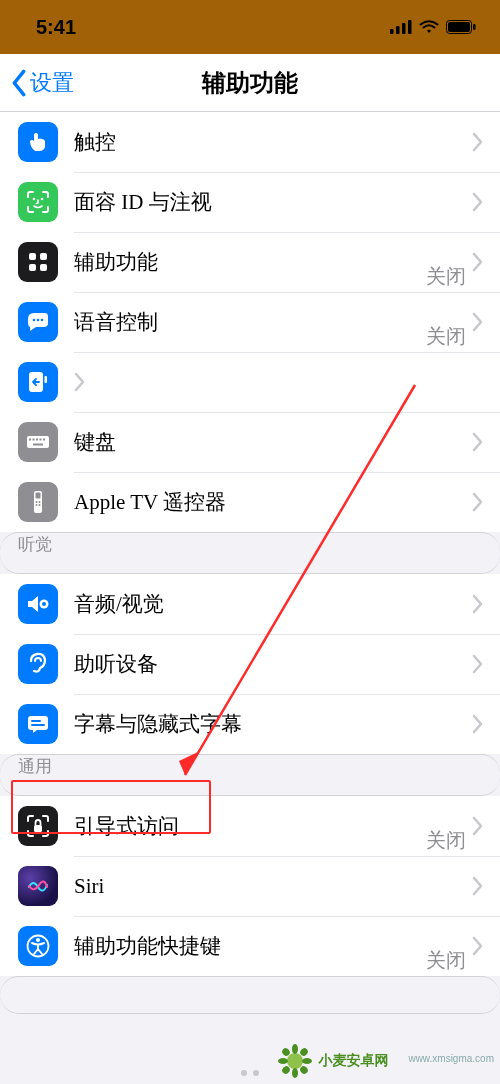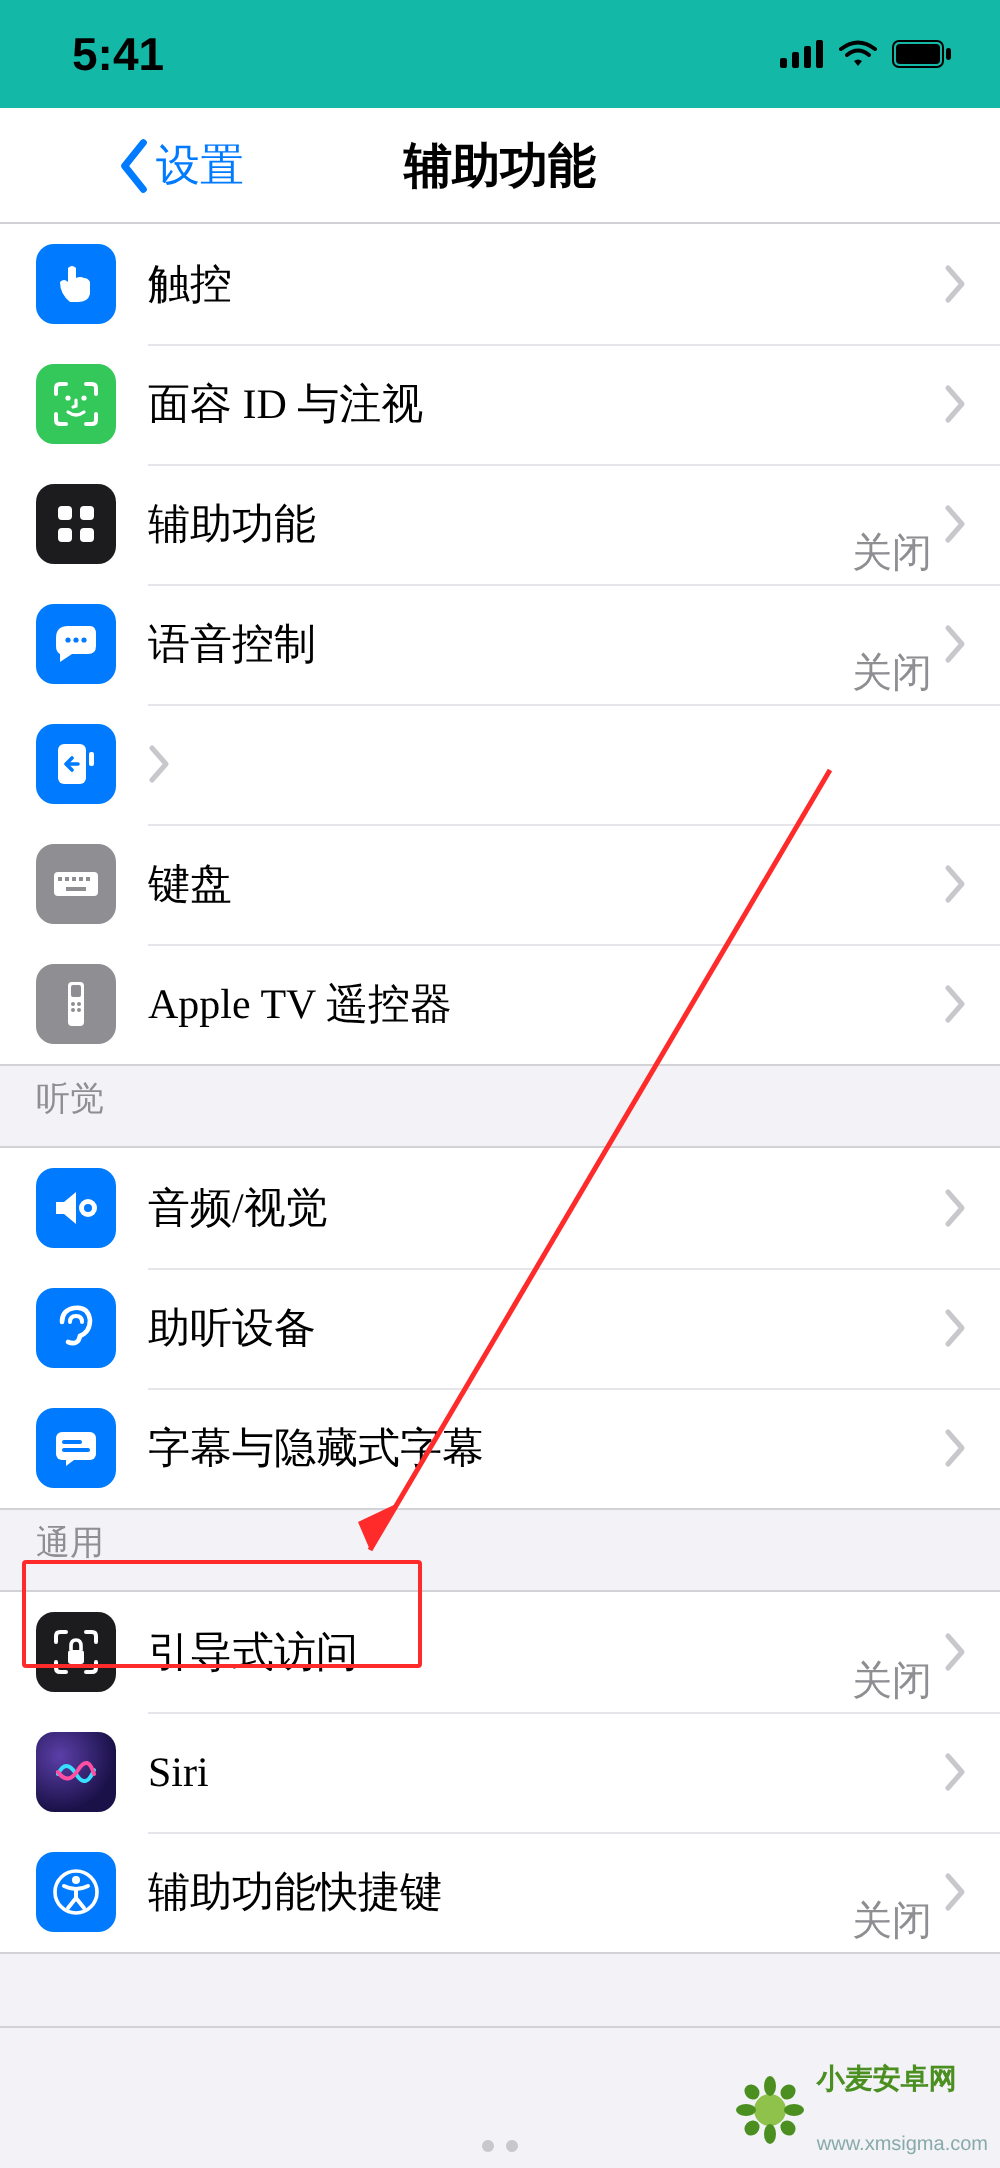--- a/index.html
+++ b/index.html
@@ -1,32 +1,32 @@
 <!DOCTYPE html>
 <html><head>
 <meta charset="utf-8">
 <style>
   * { box-sizing: border-box; margin: 0; padding: 0; }
   html, body { width: 500px; height: 1084px; font-family: -apple-system, "Helvetica Neue", Arial, sans-serif; background: #f2f2f7; color: #000; overflow: hidden; position: relative; }
-  .status-bar { height: 54px; display: flex; align-items: center; justify-content: space-between; padding: 0 24px 0 36px; background: #14b8a6; font-weight: 600; font-size: 23px; }
+  .status-bar { height: 54px; display: flex; align-items: center; justify-content: space-between; padding: 0 24px 0 36px; background: #a16207; font-weight: 600; font-size: 20px; }
   .status-right { display: flex; align-items: center; gap: 7px; }
-  .nav-bar { height: 58px; background: #fff; display: flex; align-items: center; position: relative; border-bottom: 1px solid #d1d1d6; padding-left: 48px; }
+  .nav-bar { height: 58px; background: #fff; display: flex; align-items: center; position: relative; border-bottom: 1px solid #d1d1d6; }
   .back { display: flex; align-items: center; color: #007aff; font-size: 22px; padding-left: 10px; gap: 2px; }
   .back svg { width: 18px; height: 28px; }
   .title { position: absolute; left: 0; right: 0; text-align: center; font-size: 24px; font-weight: 600; pointer-events: none; }
   .list { background: #fff; }
   .row { display: flex; align-items: center; height: 60px; padding-left: 18px; position: relative; font-family: Liberation Serif, serif; }
   .row + .row::before { content: ""; position: absolute; left: 74px; right: 0; top: 0; height: 1px; background: #e5e5ea; }
   .icon-box { width: 40px; height: 40px; border-radius: 9px; display: flex; align-items: center; justify-content: center; flex-shrink: 0; margin-right: 16px; }
   .icon-box svg { width: 26px; height: 26px; }
   .row-label { font-size: 21px; flex: 1; }
   .row-value { font-size: 20px; color: #8e8e93; margin-right: 6px; margin-top: 28px; }
   .chev { width: 12px; height: 20px; margin-right: 16px; flex-shrink: 0; }
   .chev path { stroke: #c7c7cc; stroke-width: 2.5; fill: none; stroke-linecap: round; stroke-linejoin: round; }
-  .section-gap { height: 42px; background: #f2f2f7; border-top: 1px solid #d1d1d6; border-bottom: 1px solid #d1d1d6; display: flex; align-items: center; padding: 0 18px 8px; font-size: 17px; color: #8e8e93; }
+  .section-gap { height: 42px; background: #f2f2f7; border-top: 1px solid #d1d1d6; border-bottom: 1px solid #d1d1d6; display: flex; align-items: flex-start; padding: 0 18px 8px; font-size: 17px; color: #8e8e93; border-radius: 19px; }
   .section-gap.noheader { height: 38px; }
   .highlight-box { position: absolute; border: 2.5px solid #ff2a2a; pointer-events: none; z-index: 50; border-radius: 2px; }
   .arrow-svg { position: absolute; pointer-events: none; z-index: 49; }
   .watermark { position: absolute; right: 6px; bottom: 6px; display: flex; align-items: center; gap: 6px; font-size: 14px; color: #6aa037; z-index: 60; }
   .watermark-logo { width: 34px; height: 34px; }
   .home-indicator { position: absolute; bottom: 8px; left: 50%; transform: translateX(-50%); display:flex; gap:6px; }
   .home-indicator span { width:6px; height:6px; background:#c7c7cc; border-radius:50%; display:block; }
   .battery { display:inline-flex; align-items:center; }
 </style>
 </head>
@@ -276,21 +276,21 @@
         <ellipse cx="17" cy="5" rx="3" ry="5"></ellipse>
         <ellipse cx="17" cy="29" rx="3" ry="5"></ellipse>
         <ellipse cx="5" cy="17" rx="5" ry="3"></ellipse>
         <ellipse cx="29" cy="17" rx="5" ry="3"></ellipse>
         <ellipse cx="8" cy="8" rx="3.5" ry="4" transform="rotate(-45 8 8)"></ellipse>
         <ellipse cx="26" cy="8" rx="3.5" ry="4" transform="rotate(45 26 8)"></ellipse>
         <ellipse cx="8" cy="26" rx="3.5" ry="4" transform="rotate(45 8 26)"></ellipse>
         <ellipse cx="26" cy="26" rx="3.5" ry="4" transform="rotate(-45 26 26)"></ellipse>
       </g>
     </svg>
-  <div style="display:flex;flex-direction:column;line-height:1.1;gap:20px;">
+  <div style="display:flex;line-height:1.1;gap:20px;">
     <span style="font-weight:600;color:#4a8f20">小麦安卓网</span>
     <span style="font-size:10px;color:#8aa;">www.xmsigma.com</span>
   </div>
 </div>
 
 <div class="home-indicator">
     <span></span>
     <span></span>
   </div>
 

